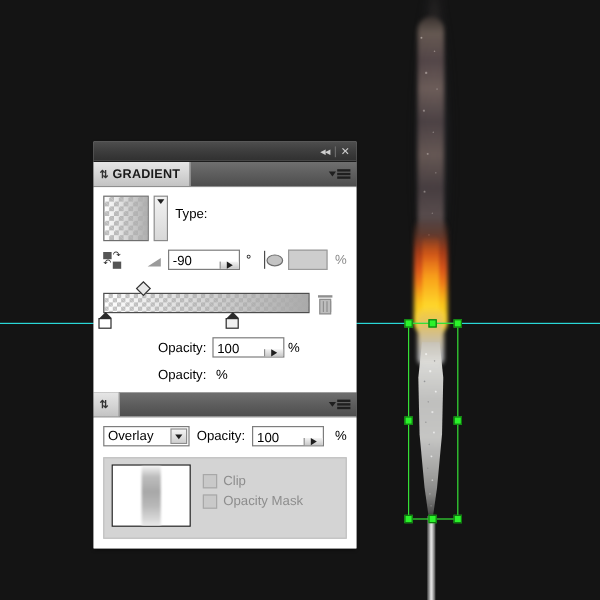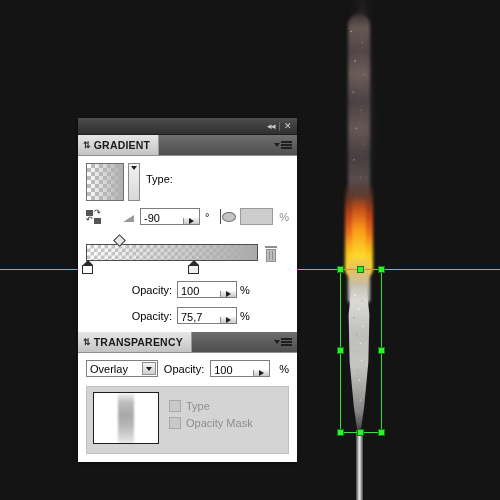--- a/index.html
+++ b/index.html
@@ -751,34 +751,27 @@
           <input type="text" value="100" style="">
           <span class="num-spin">
               <span class="spin-tri"></span>
             </span>
         </span>
         <span class="pct">%</span>
       </div>
 
       <div class="field-row">
         <span class="lbl">Opacity:</span>
-        <span class="num-field">
-          <input type="text" value="75,7" style="">
-          <span class="num-spin">
-              <span class="spin-tri"></span>
-            </span>
-        </span>
         <span class="pct">%</span>
       </div>
     </div>
 
     <div class="panel-tabrow">
       <div class="panel-tab">
         <span class="tab-grip">⇅</span>
-        <span>TRANSPARENCY</span>
       </div>
       <div class="panel-tab-filler"></div>
       <div class="panel-menu-btn">
         <span class="menu-caret"></span>
         <span class="menu-lines">
             <i></i>
             <i></i>
             <i></i>
           </span>
       </div>
@@ -802,21 +795,21 @@
         <span class="pct">%</span>
       </div>
 
       <div class="thumb-area">
         <div class="thumb">
           <div class="band"></div>
         </div>
         <div class="checks">
           <div class="check-row">
             <span class="checkbox"></span>
-            <span class="check-label">Type</span>
+            <span class="check-label">Clip</span>
           </div>
           <div class="check-row">
             <span class="checkbox"></span>
             <span class="check-label">Opacity Mask</span>
           </div>
         </div>
       </div>
     </div>
 
   </div>

